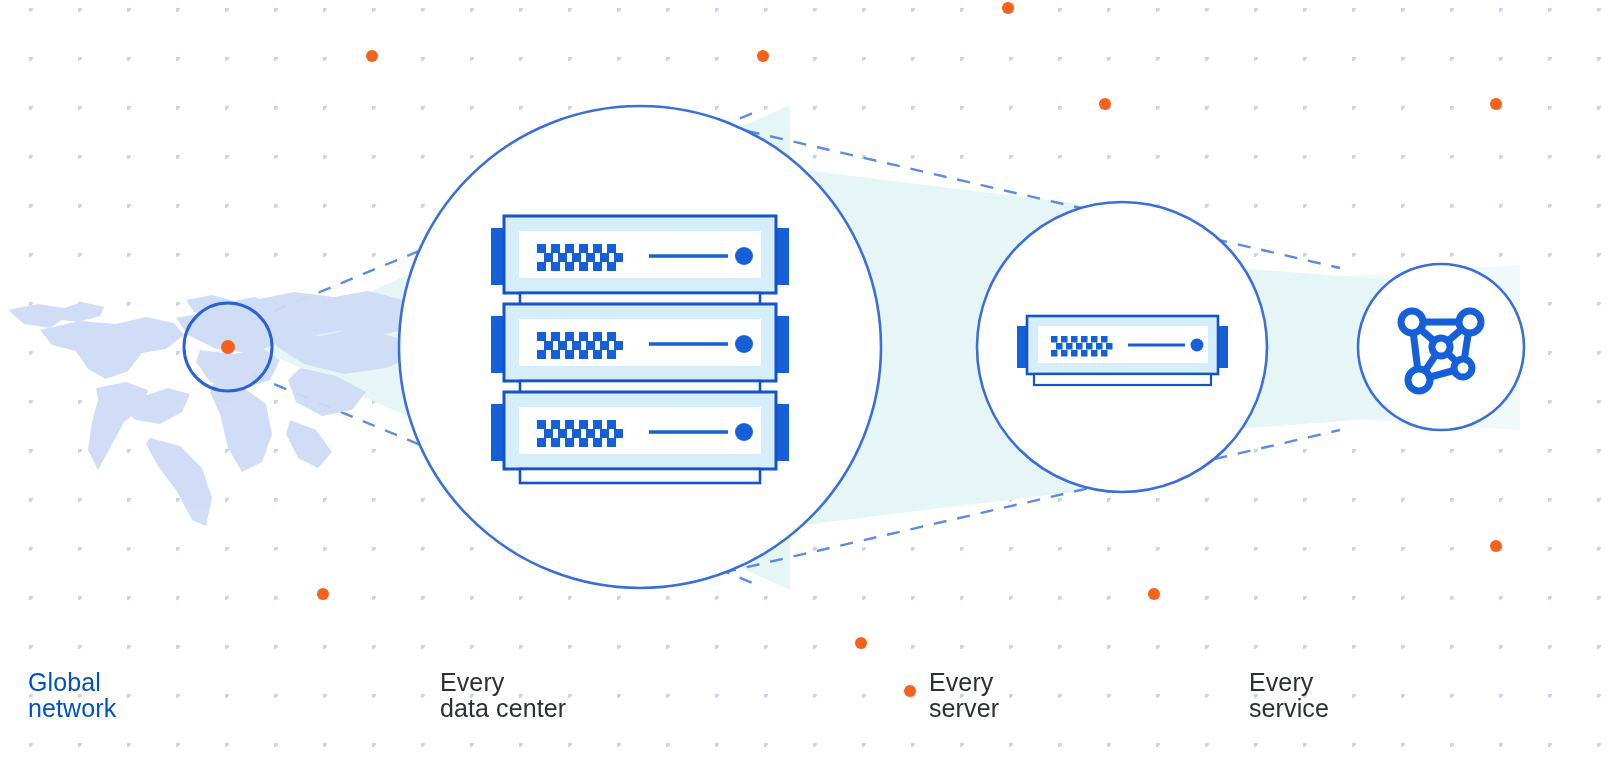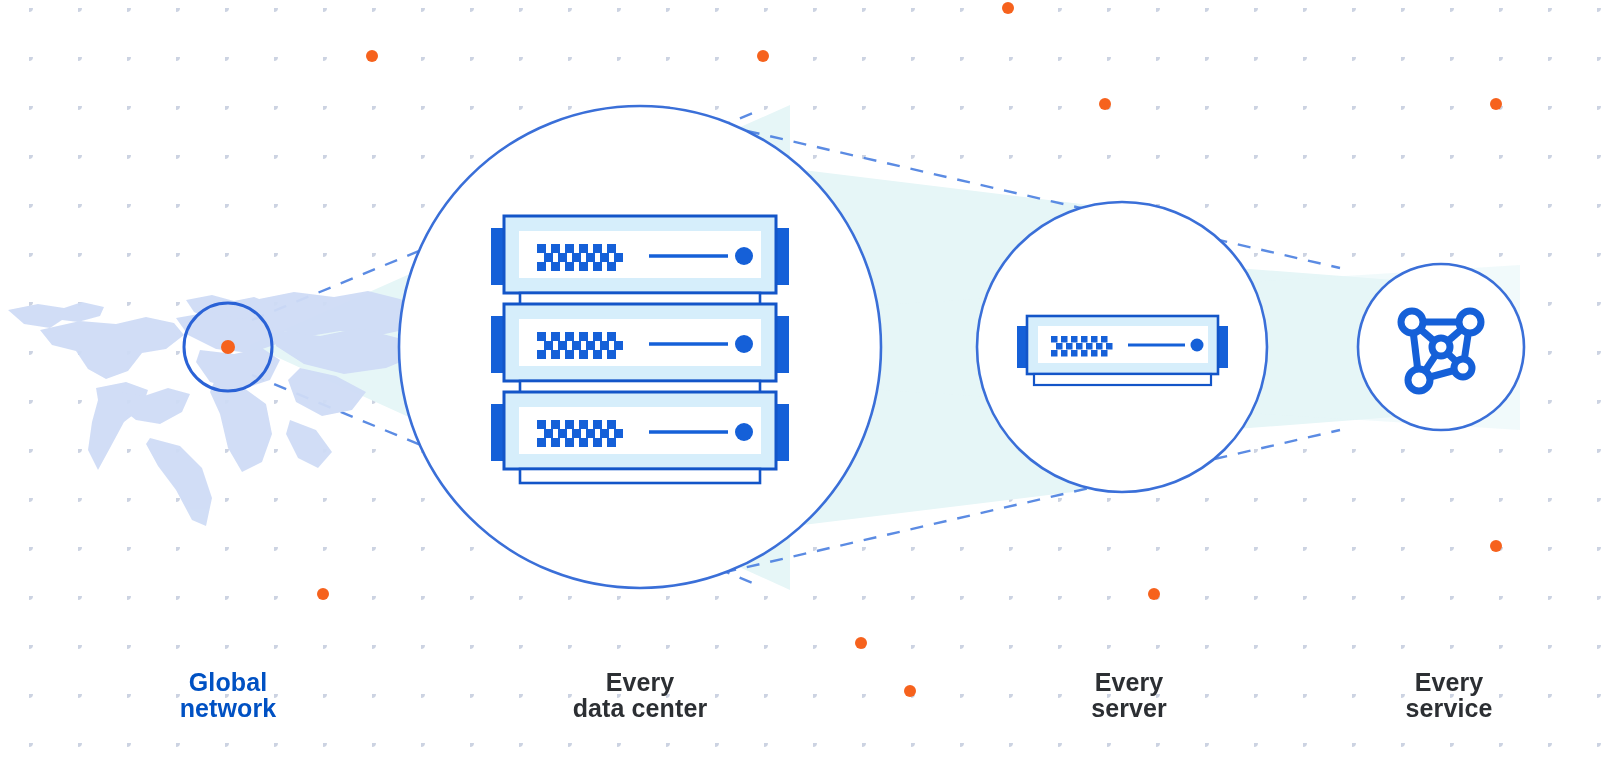--- a/index.html
+++ b/index.html
@@ -7,24 +7,23 @@
     width:1620px;height:782px;
     background:#ffffff;
     font-family:"Liberation Sans", sans-serif;
     overflow:hidden;
     position:relative;
   }
   #stage{position:absolute;inset:0;width:1620px;height:782px;}
   #stage svg{position:absolute;top:0;left:0;}
   .lbl{
     position:absolute;
-    text-align:center;
     font-size:25px;
     line-height:1.05;
-    font-weight:700;
+    font-weight:400;
     letter-spacing:.1px;
     white-space:pre-line;
     user-select:none;
   }
 </style>
 </head>
 <body>
 
 <div id="stage">
   <svg width="1620" height="782" viewBox="0 0 1620 782" xmlns="http://www.w3.org/2000/svg">

